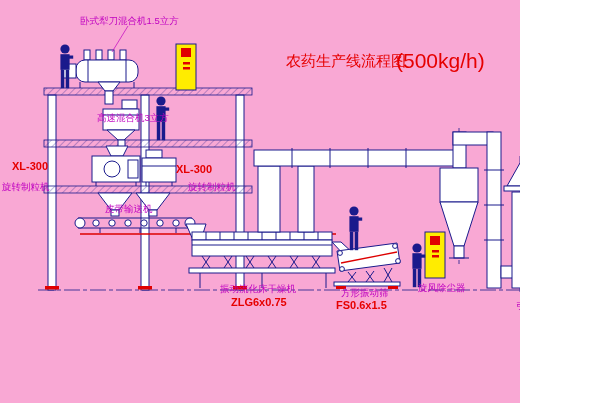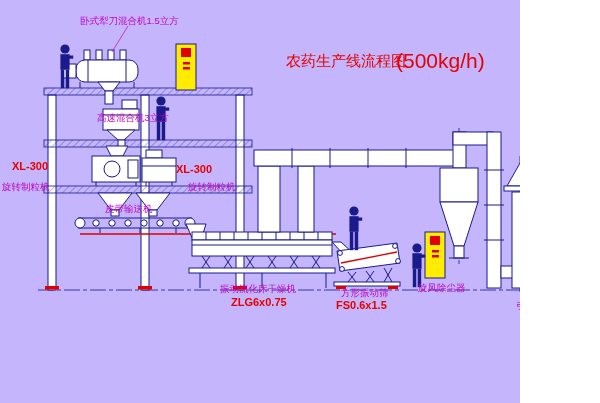--- a/index.html
+++ b/index.html
@@ -1,17 +1,17 @@
 <!DOCTYPE html>
 <html><head>
 <meta charset="utf-8">
 <style>
   html,body { margin:0; padding:0; background:#ffffff; }
   .canvas {
-    position:relative; width:520px; height:403px; background:#c4b5fd;
+    position:relative; width:520px; height:403px; background:#f9a8d4;
     font-family:"Liberation Sans", sans-serif; overflow:hidden;
   }
   svg { position:absolute; left:0; top:0; }
   .cl   { stroke:#1a1a8c; stroke-width:0.8; fill:none; }
   .ln   { stroke:#1a1a8c; stroke-width:1; fill:none; }
   .fw   { stroke:#1a1a8c; stroke-width:1; fill:#ffffff; }
   .beam { stroke:#1a1a8c; stroke-width:0.8; fill:url(#hatch); }
   .yb   { fill:#ffec00; stroke:#1a1a8c; stroke-width:1; }
   .rs   { fill:#e00000; stroke:none; }
   .redline { stroke:#dd0000; stroke-width:1.3; fill:none; }

